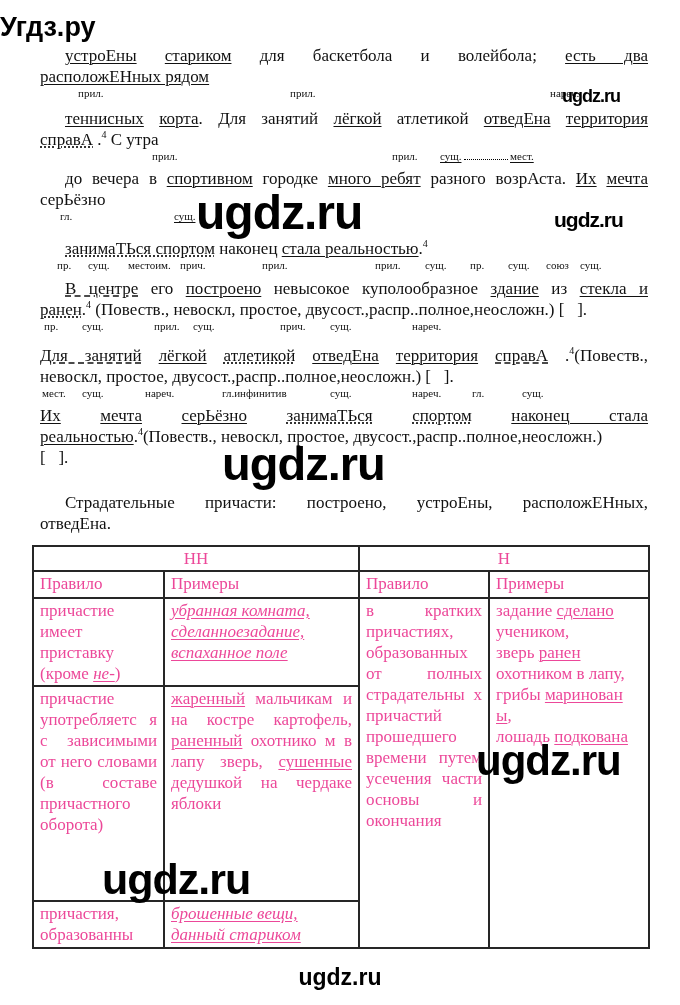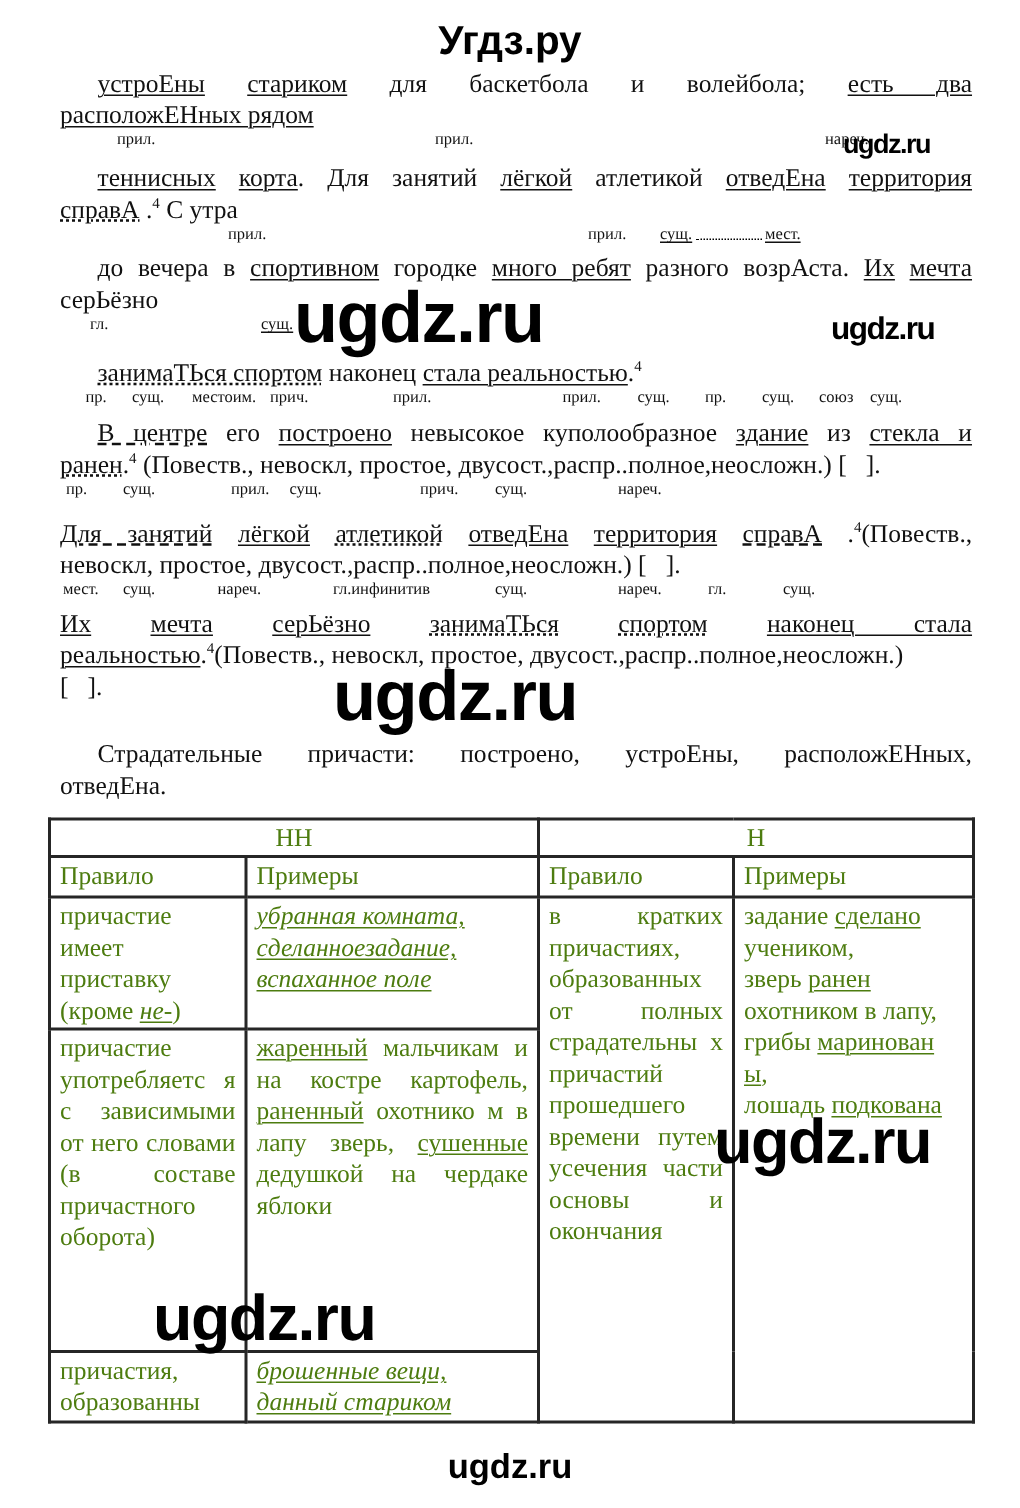--- a/index.html
+++ b/index.html
@@ -1,36 +1,36 @@
 <!DOCTYPE html>
 <html lang="ru"><head>
 <meta charset="utf-8">
 <style>
   html,body{margin:0;padding:0;background:#fff;}
   #page{position:relative;width:680px;height:1005px;background:#fff;overflow:hidden;
         font-family:"Liberation Serif",serif;color:#111;}
-  #title{position:absolute;top:12px;left:0;width:680px;text-align:center;
+  #title{position:absolute;top:12px;left:0;width:680px;
          font:bold 27px "Liberation Sans",sans-serif;color:#000;}
   .blk{position:absolute;left:40px;width:608px;font:17px/21px "Liberation Serif",serif;color:#111;}
   .tl{min-height:21px;white-space:normal;}
   .jl{text-align:justify;text-align-last:justify;}
   .ind{text-indent:25px;}
   sup{font-size:10px;line-height:0;}
   .u{text-decoration:underline;text-decoration-thickness:1px;text-underline-offset:2px;}
   .ud{text-decoration:underline dotted;text-underline-offset:2px;}
   .udd{text-decoration:underline dashed;text-underline-offset:2px;}
   .iu{font-style:italic;text-decoration:underline;text-underline-offset:2px;}
   .labels{position:relative;height:13px;font-size:11px;line-height:12px;}
   .lab{position:absolute;top:0;white-space:nowrap;}
   .lu{text-decoration:underline;text-underline-offset:2px;}
   .lead{border-bottom:1px dotted #000;height:9px;display:inline-block;}
   #b1{top:45px;}  #b2{top:108px;} #b3{top:168px;} #b4{top:238px;}
   #b5{top:278px;} #b6{top:345px;} #b7{top:405px;} #b8{top:492px;}
   #tbl{position:absolute;left:32px;top:545px;width:616px;border-collapse:collapse;
-       table-layout:fixed;font:17px/21px "Liberation Serif",serif;color:#4d7c0f;}
+       table-layout:fixed;font:17px/21px "Liberation Serif",serif;color:#ec4899;}
   #tbl td{border:2px solid #262626;vertical-align:top;padding:1px 6px;overflow:hidden;}
   #tbl tr.h1{height:25px;} #tbl tr.h2{height:27px;}
   #tbl tr.r1{height:88px;} #tbl tr.r2{height:215px;} #tbl tr.r3{height:47px;}
   .hc{text-align:center;}
   .just{text-align:justify;}
   .wm{position:absolute;font-family:"Liberation Sans",sans-serif;font-weight:bold;
       color:#000;line-height:1;letter-spacing:-1px;white-space:nowrap;}
   #wm1{left:562px;top:87px;font-size:18px;}
   #wm2{left:196px;top:189px;font-size:48px;}
   #wm3{left:554px;top:209px;font-size:21px;}

